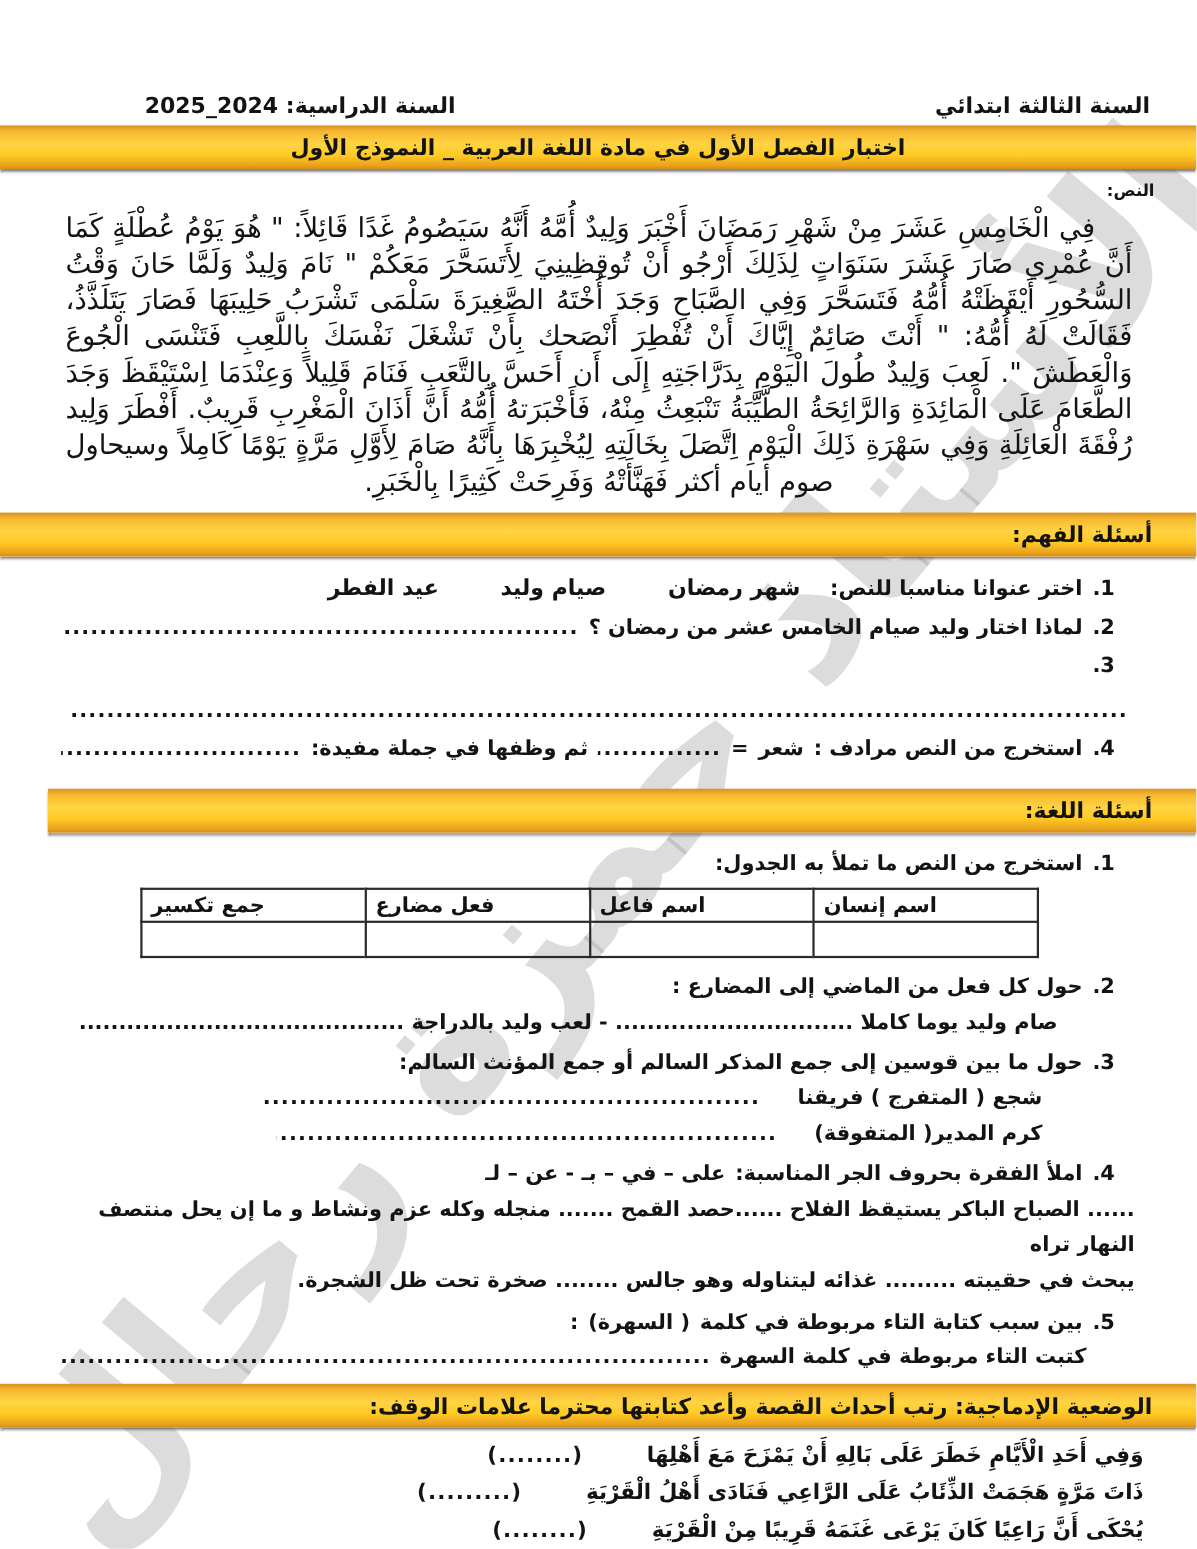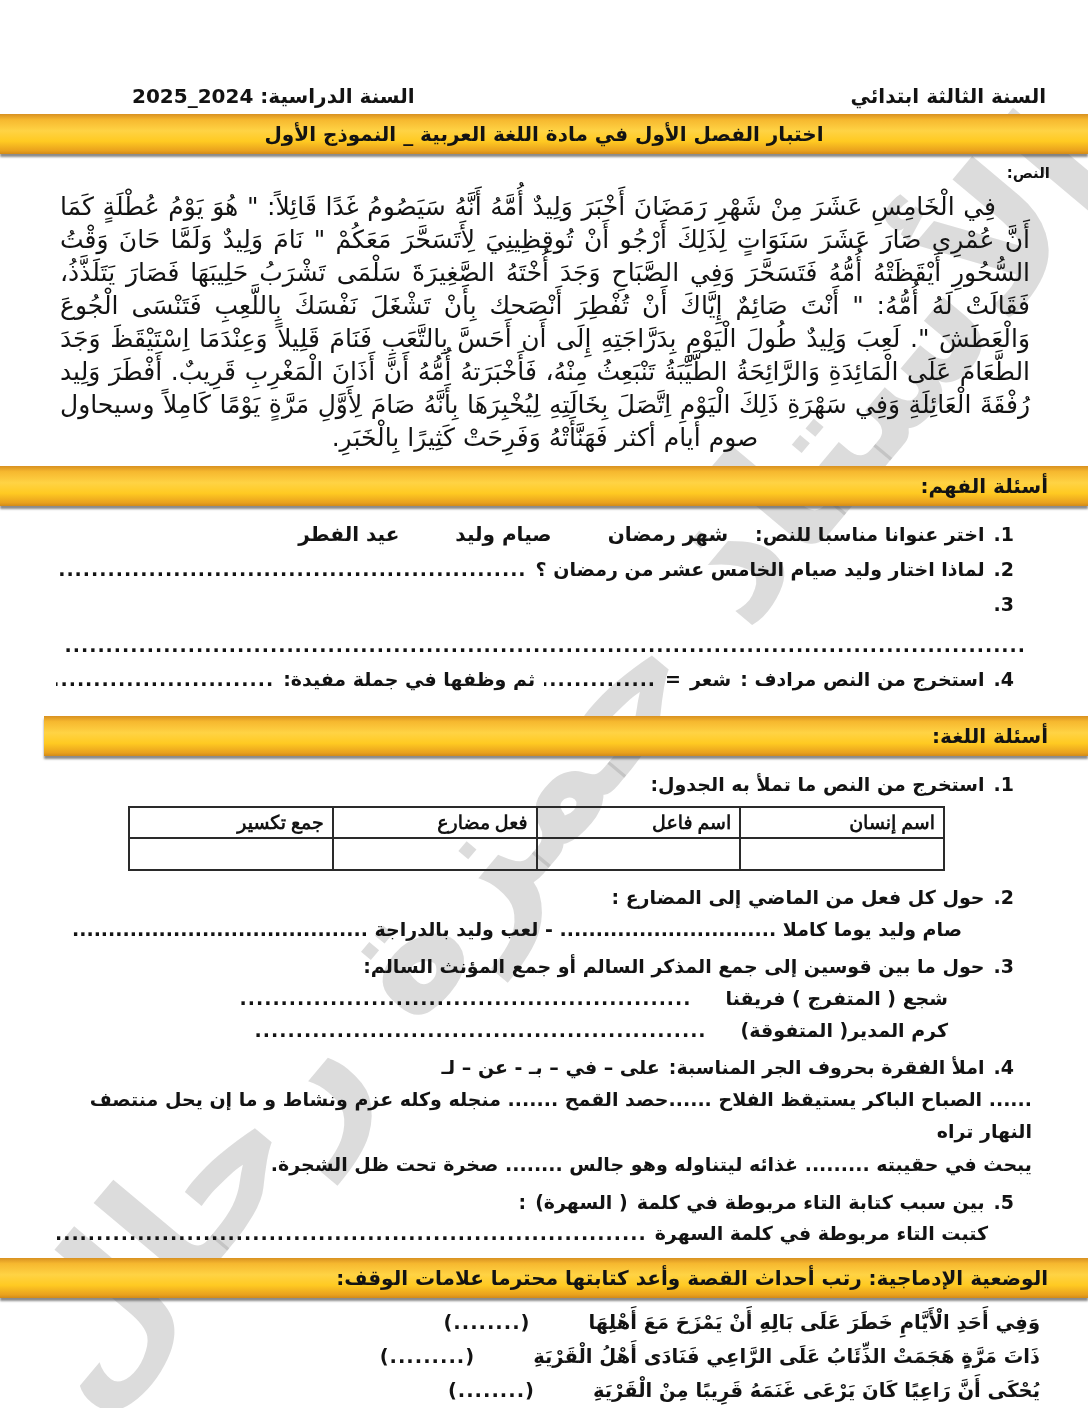--- a/index.html
+++ b/index.html
@@ -64,25 +64,24 @@
   }
   .strong { font-weight:700; }
 
   table.fill-table {
     width:817px;
     margin:7px 143px 4px 128px;
     border-collapse:collapse;
   }
   table.fill-table th, table.fill-table td {
     border:2px solid #2a2a2a;
-    text-align:right;
+    text-align:left;
     font-size:19px; font-weight:700;
     padding:3px 8px;
     width:25%;
-    font-family:Liberation Serif, serif;
   }
   table.fill-table td { height:32px; }
 
   .subline { padding:2px 126px 0 60px; font-size:19px; font-weight:700; line-height:30px; }
   .pairline { display:flex; align-items:baseline; gap:34px; padding:2px 140px 0 60px;
               font-size:19px; font-weight:700; line-height:30px; }
   .pairline .dots-fixed { width:455px; }
 
   .fillpar { padding:1px 56px 0 55px; font-size:19px; font-weight:700; line-height:32px; }
 

